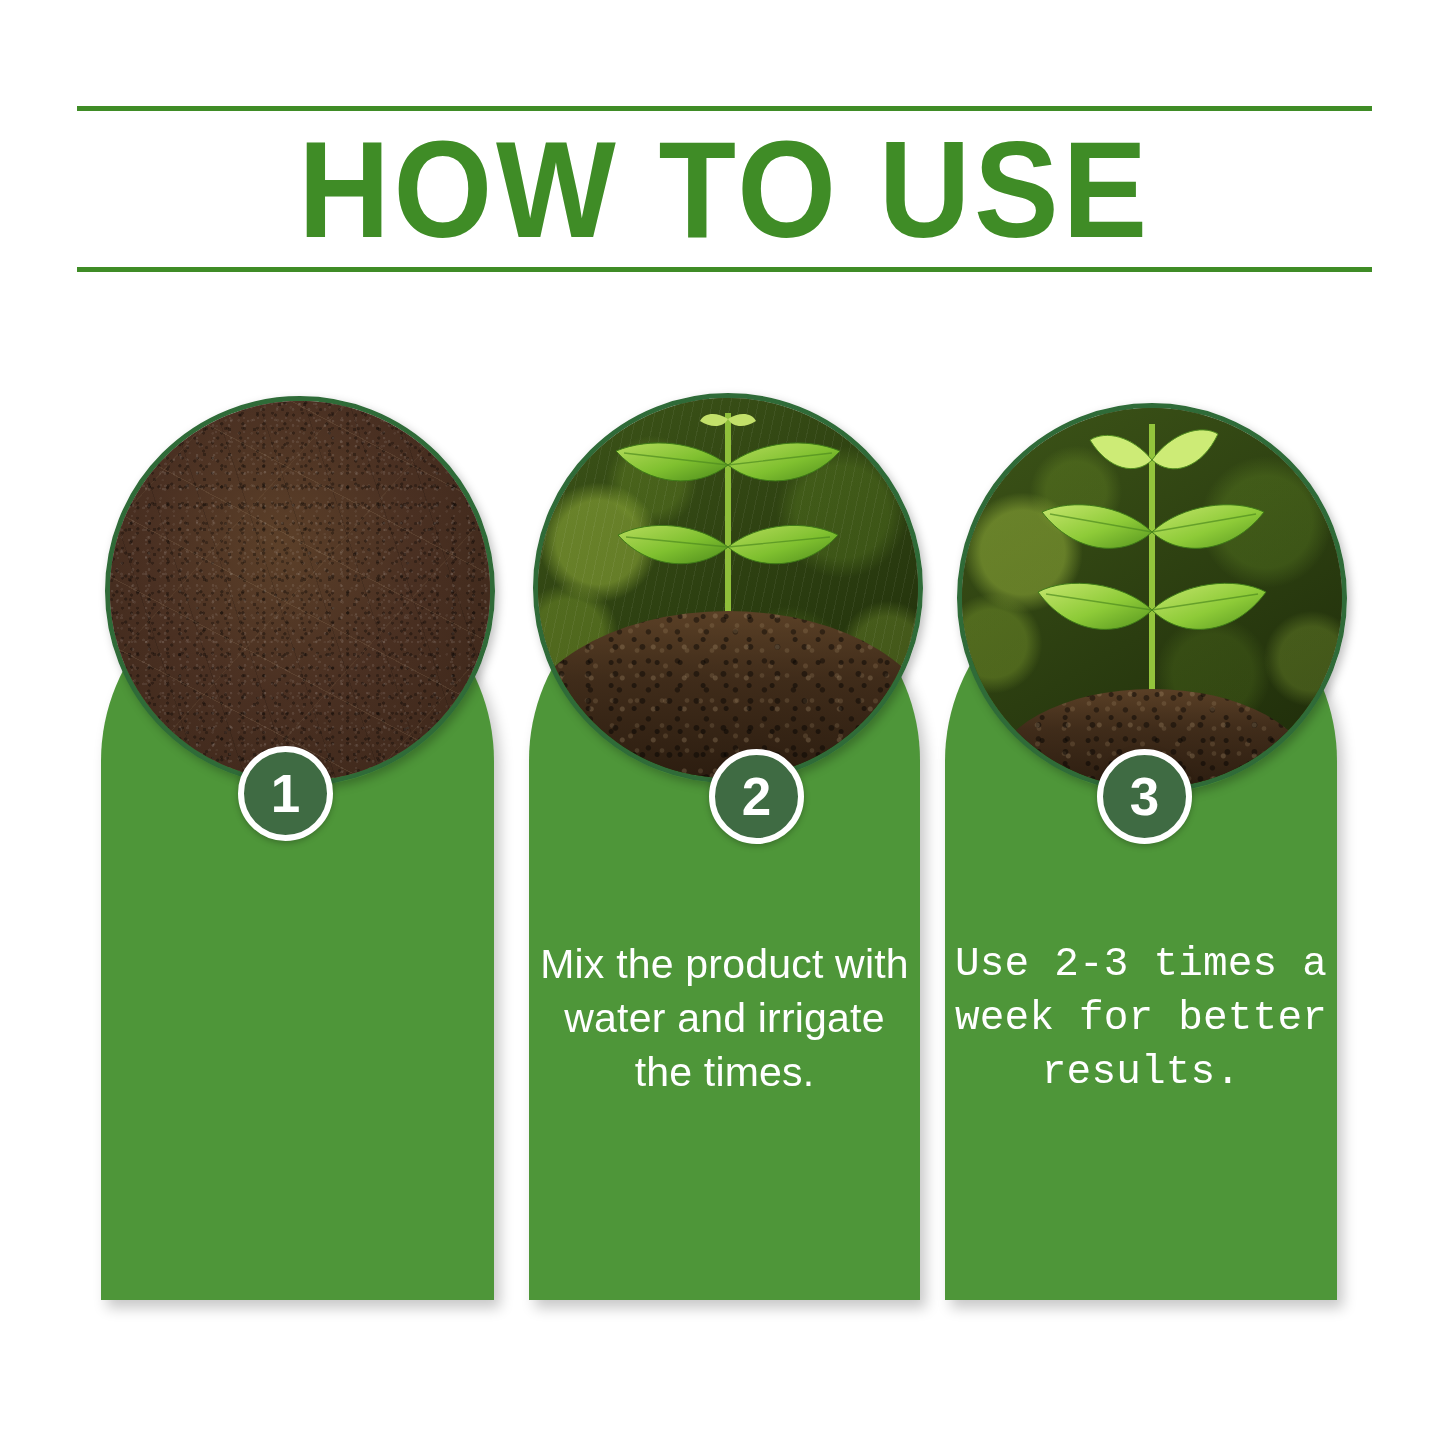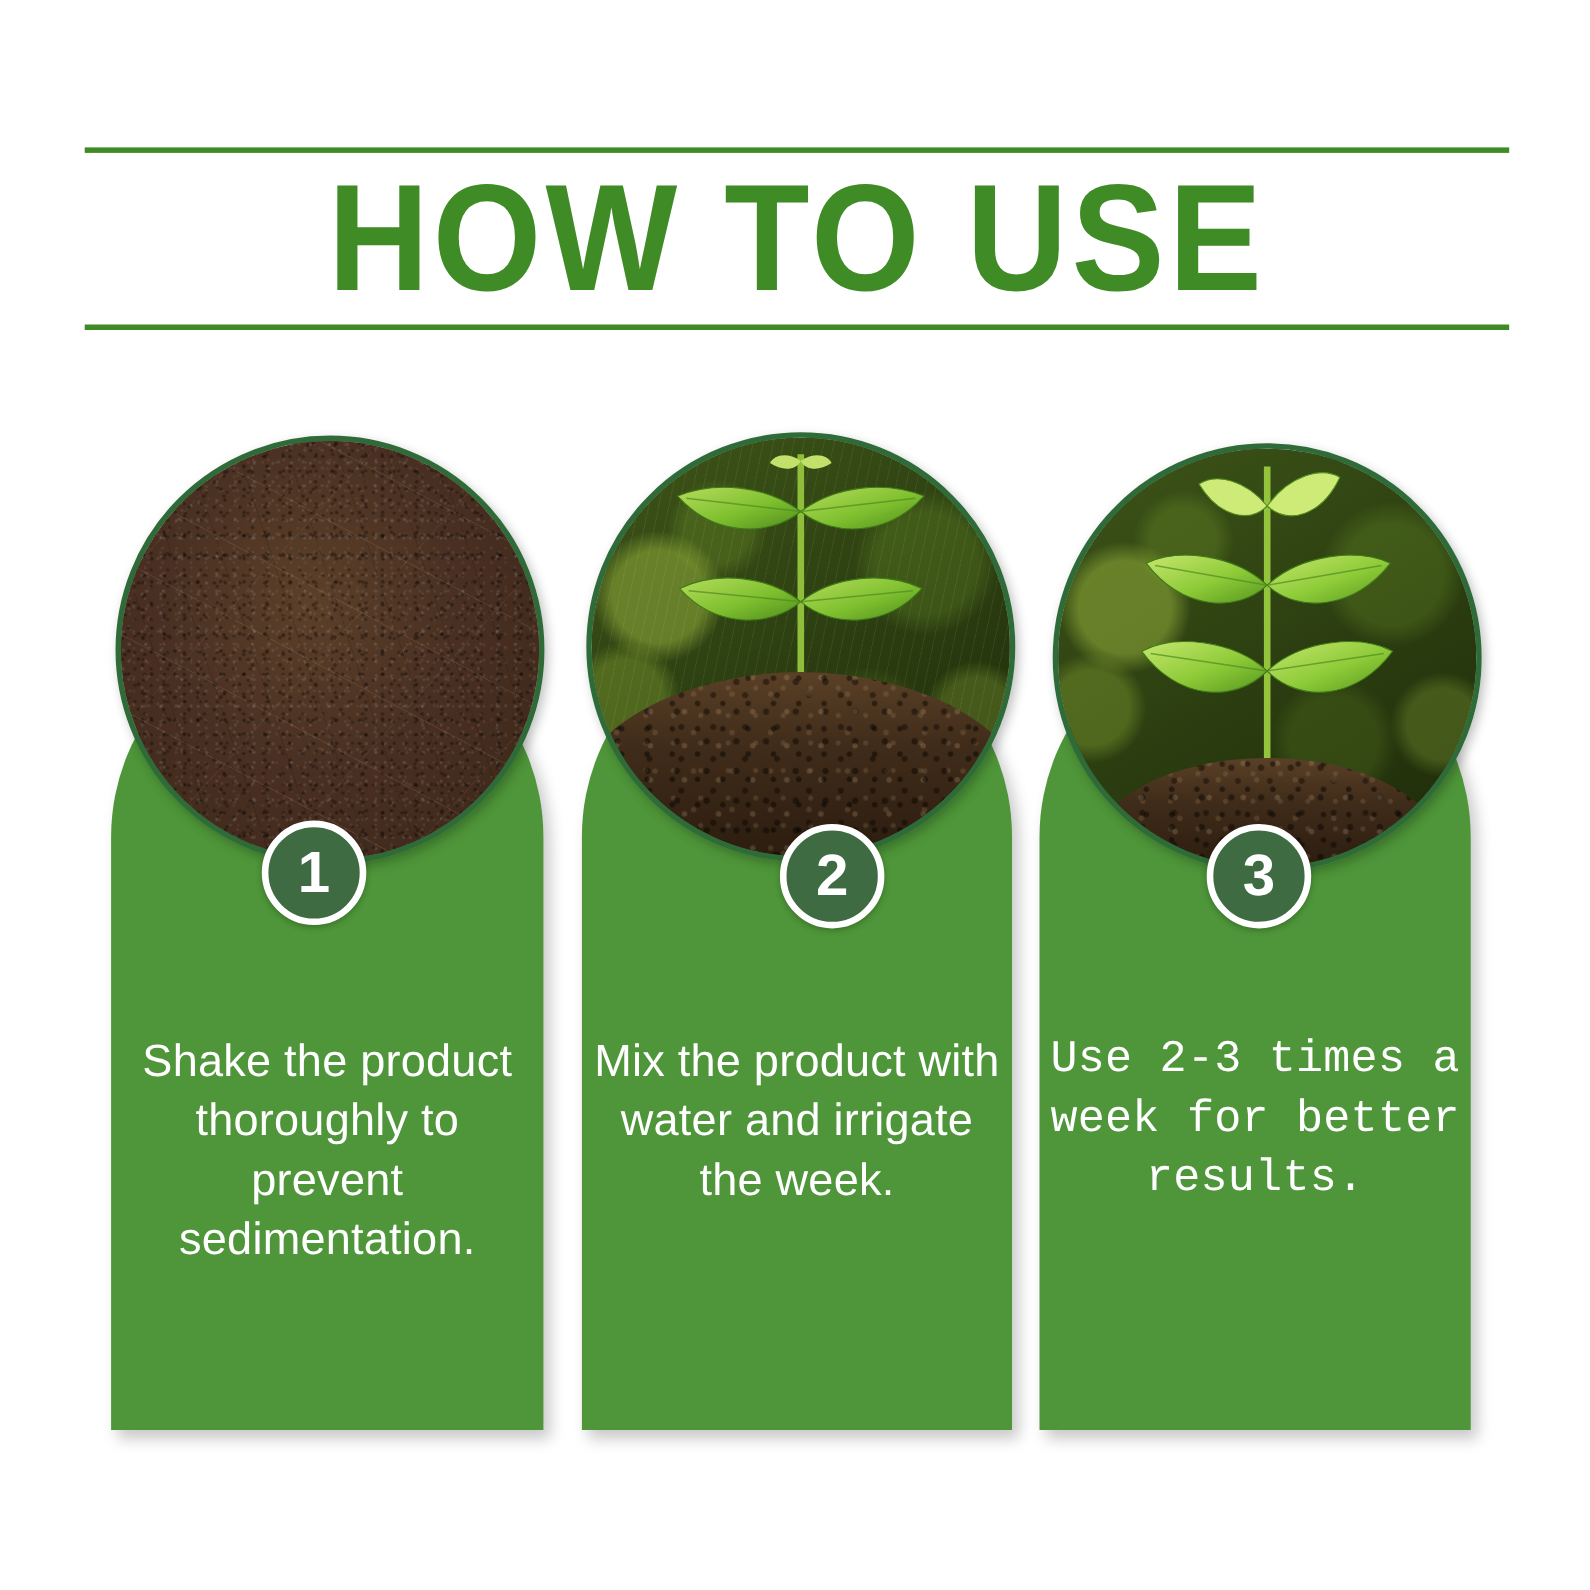--- a/index.html
+++ b/index.html
@@ -15,21 +15,20 @@
     position: relative;
   }
 
   
   .header {
     position: absolute;
     left: 77px;
     top: 106px;
     width: 1295px;
     height: 164px;
-    margin-top: 28px;
   }
   .rule {
     position: absolute;
     left: 0;
     width: 1295px;
     height: 5px;
     background: #3f8c26;
   }
   .rule-top { top: 0; }
   .rule-bottom { top: 161px; }
@@ -228,21 +227,20 @@
 
   <div class="step step-1">
     <div class="card"></div>
 
     <div class="photo">
       <div class="soil-fill"></div>
     </div>
 
     <div class="badge">1</div>
 
-    <div class="card-text">Shake the product thoroughly to prevent sedimentation.</div>
   </div>
 
   <div class="step step-2">
     <div class="card"></div>
 
     <div class="photo">
       <div class="bokeh-bg">
         <div class="rain"></div>
       </div>
 
@@ -267,21 +265,21 @@
 
         <path d="M140 12 C 128 4, 116 6, 112 14 C 124 22, 136 20, 140 12 Z" fill="#c3e06a"></path>
         <path d="M140 12 C 152 4, 164 6, 168 14 C 156 22, 144 20, 140 12 Z" fill="#c3e06a"></path>
       </svg>
 
       <div class="mound mound-2"></div>
     </div>
 
     <div class="badge">2</div>
 
-    <div class="card-text">Mix the product with water and irrigate the week.</div>
+    <div class="card-text">Mix the product with water and irrigate the times.</div>
   </div>
 
   <div class="step step-3">
     <div class="card"></div>
 
     <div class="photo">
       <div class="bokeh-bg"></div>
 
       <svg class="seedling seedling-3" viewBox="0 0 300 290">
         <defs>

